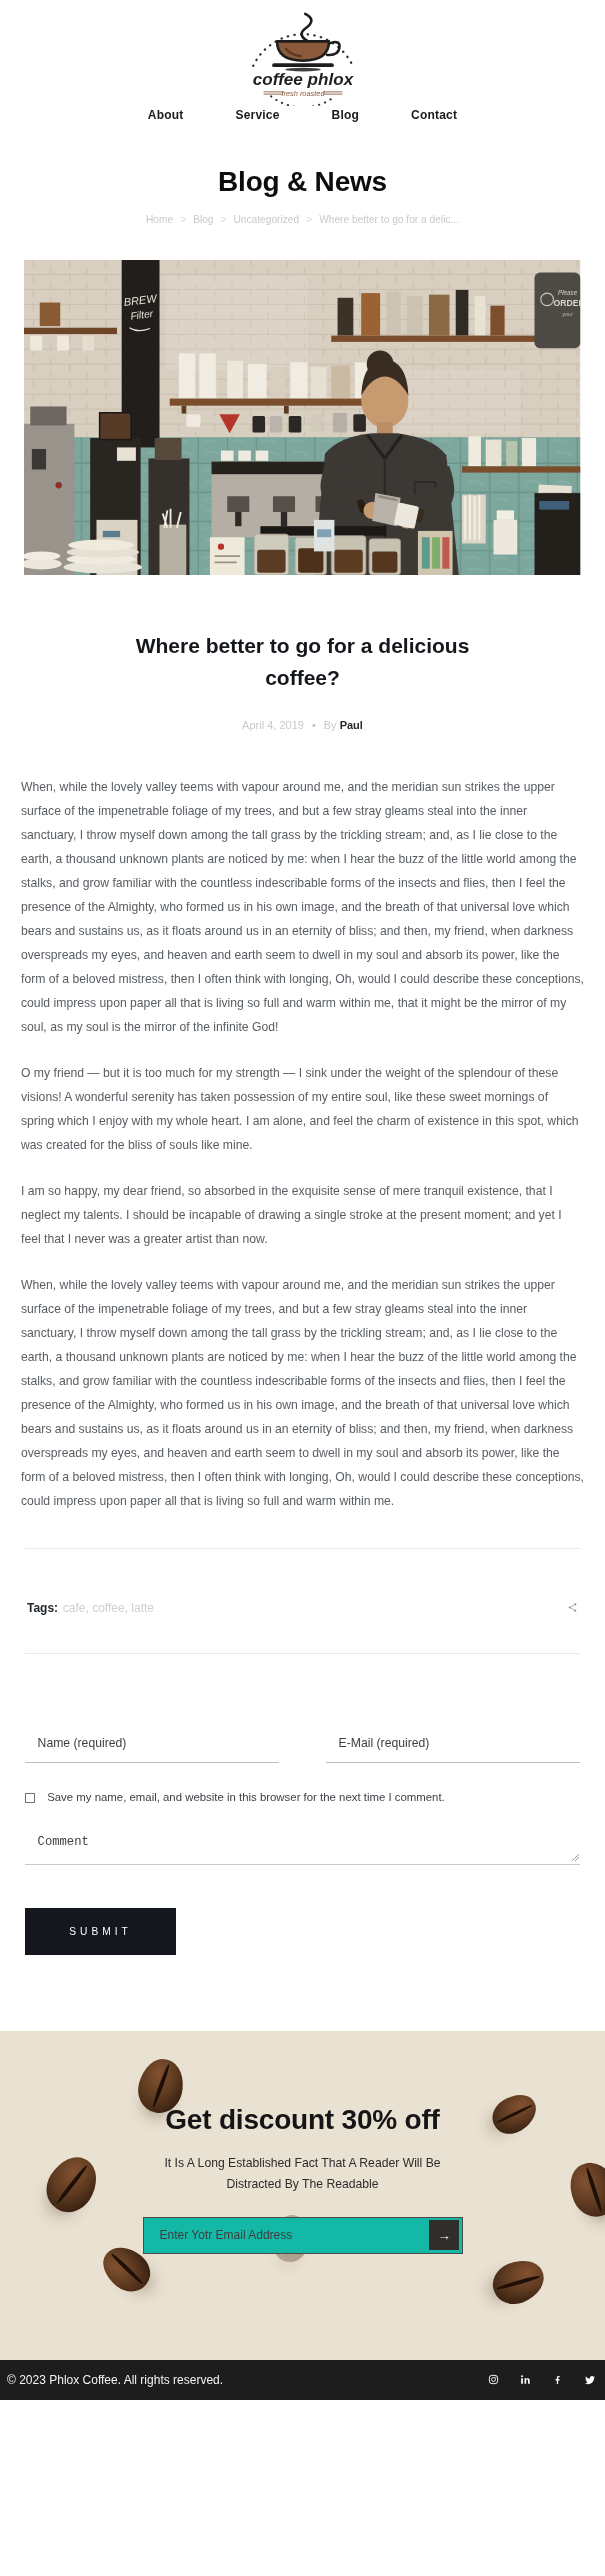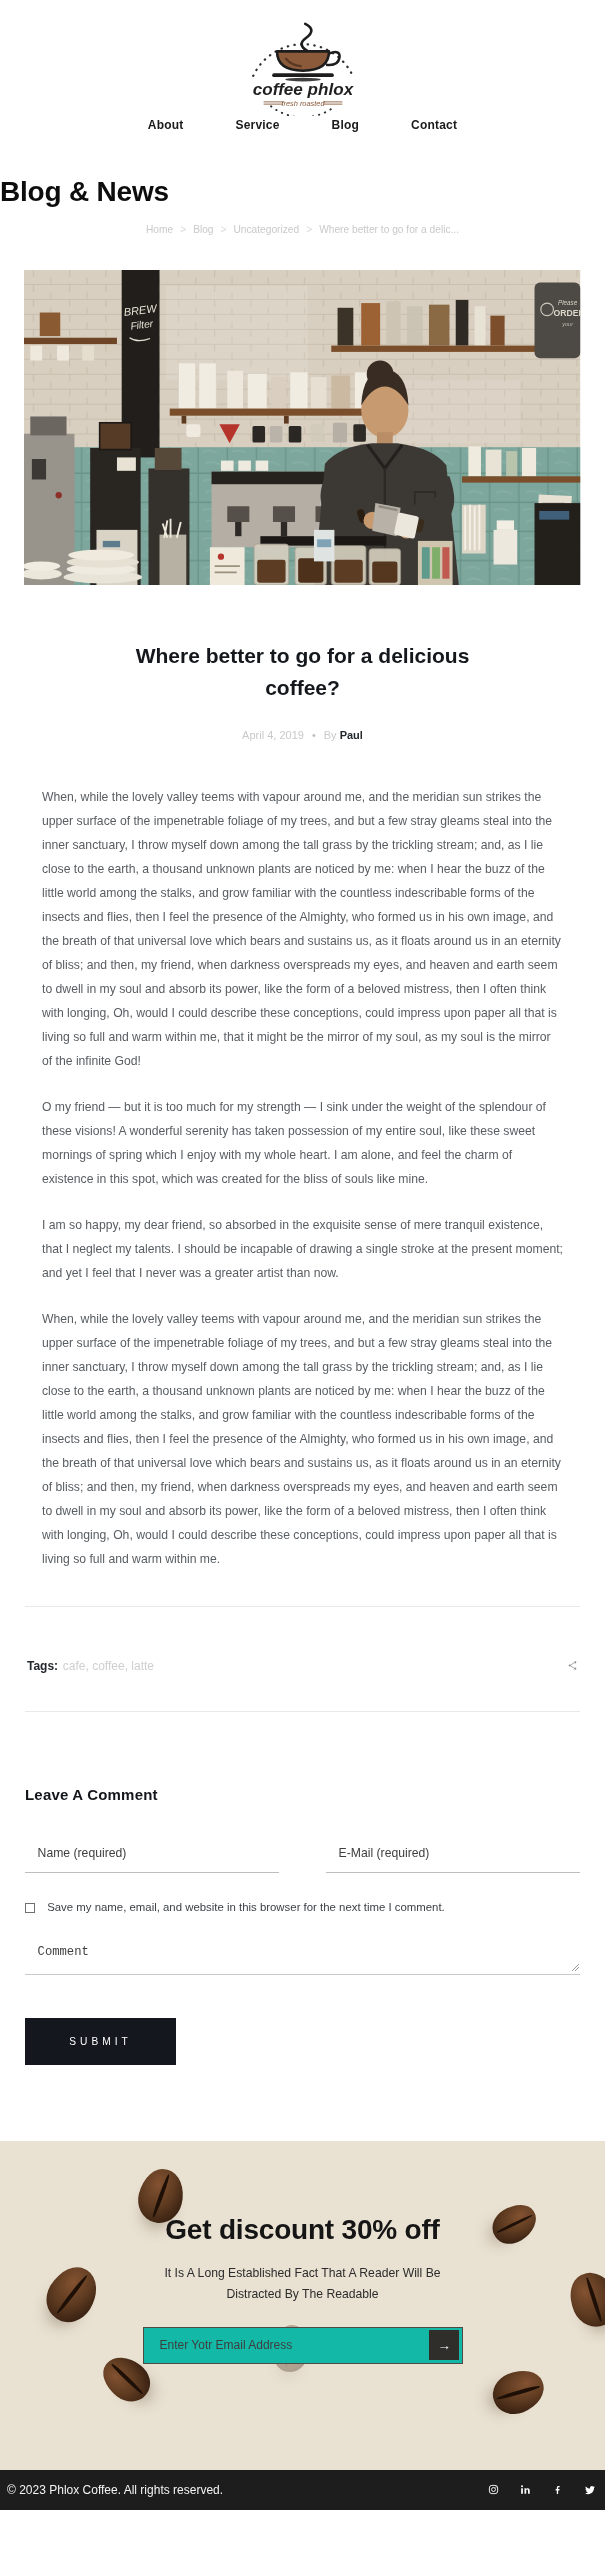--- a/index.html
+++ b/index.html
@@ -1,40 +1,40 @@
 <!DOCTYPE html>
 <html style="font-size:12.6px"><head>
 <meta charset="utf-8">
 <style>
   html,body{margin:0;padding:0;background:#fff}
   body{width:605px;font-family:"Liberation Sans",sans-serif;color:#585d62;-webkit-font-smoothing:antialiased}
   a{text-decoration:none;color:inherit}
 
   
-  .header{padding-top:12px;text-align:center}
+  .header{padding-top:2px;text-align:center}
   .logo svg{display:block;margin:0 auto}
   .nav{display:flex;justify-content:center;gap:52px;margin-top:1.6px}
   .nav a{font-weight:700;font-size:12px;color:#1b1b1b;letter-spacing:0.2px}
 
   
-  .page-title{margin:44px 0 0;text-align:left;font-size:28px;font-weight:800;color:#0d0d0d;letter-spacing:-0.2px}
+  .page-title{margin:44px 0 0;text-align:center;font-size:28px;font-weight:800;color:#0d0d0d;letter-spacing:-0.2px}
   .breadcrumb{margin-top:16px;text-align:center;font-size:10.2px;color:#c9c9c9}
   .breadcrumb .sep{margin:0 7px;color:#d8d8d8}
 
   
   .hero{margin:35px 24.4px 0;height:315px;overflow:hidden}
   .hero svg{display:block;width:100%;height:100%}
 
   
   .post-title{margin:55px auto 0;max-width:363px;text-align:center;font-size:21px;line-height:32px;font-weight:800;color:#14171c}
   .post-meta{margin-top:25px;text-align:center;font-size:11px;color:#c9c9c9}
   .post-meta .dot{margin:0 8px;color:#bdbdbd}
   .post-meta .author{color:#23282d;font-weight:700}
 
-  .article{padding:0 42px;margin-top:44px}
+  .article{padding:0 21px;margin-top:44px}
   .article p{margin:0 0 22px;font-size:12.2px;line-height:24px;color:#585d62}
 
   .divider{border:none;border-top:0.8px solid #e9e9e9;margin:35px 25px 0}
   .tags-row{display:flex;align-items:center;justify-content:space-between;padding:0 27px;margin-top:52px}
   .tags-row .label{font-size:12px;font-weight:700;color:#23282d}
   .tags-row .tag-list{font-size:12px;color:#cfcfcf;margin-left:4.7px}
   .share-btn{display:flex;align-items:center;cursor:pointer}
   .divider.second{margin-top:38px}
 
   
@@ -295,21 +295,20 @@
       <circle cx="18" cy="5" r="2.4" fill="#8f8f8f"></circle>
       <circle cx="6" cy="12" r="2.4" fill="#8f8f8f"></circle>
       <circle cx="18" cy="19" r="2.4" fill="#8f8f8f"></circle>
     </svg>
   </span>
 </div>
 
 <hr class="divider second">
 
 <section class="comment">
-  <h3>Leave A Comment</h3>
   <div class="fields">
     <input type="text" placeholder="Name (required)" style="">
     <input type="text" placeholder="E-Mail (required)" style="">
   </div>
   <label class="check">
     <input type="checkbox" style="">
     <span>Save my name, email, and website in this browser for the next time I comment.</span>
   </label>
   <div class="textarea-wrap">
     <textarea placeholder="Comment" style=""></textarea>

